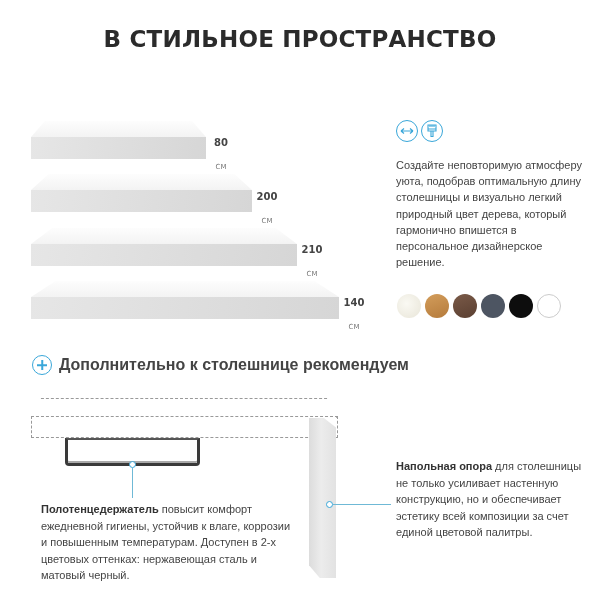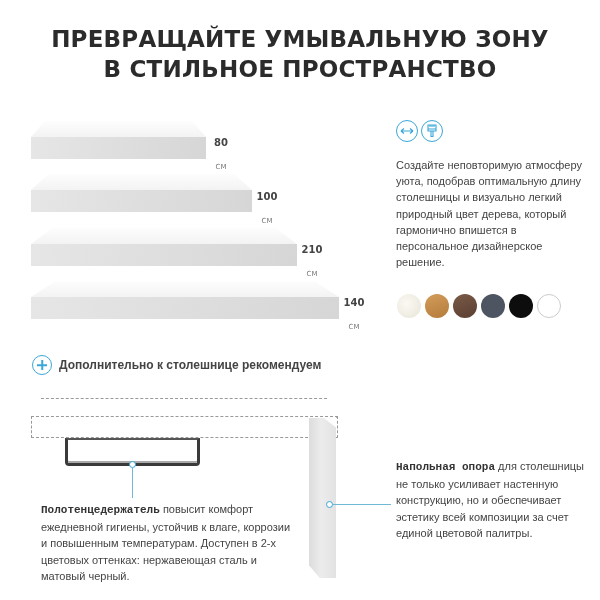--- a/index.html
+++ b/index.html
@@ -14,54 +14,53 @@
   .icons { position: absolute; left: 396px; top: 120px; display: flex; gap: 3px; }
   .icon-circle { width: 22px; height: 22px; border: 1.5px solid #3aa7d9; border-radius: 50%; display: flex; align-items: center; justify-content: center; }
   .desc { position: absolute; left: 396px; top: 157px; width: 190px; font-size: 11px; line-height: 16.2px; color: #444; }
   .swatches { position: absolute; left: 397px; top: 294px; display: flex; gap: 4px; }
   .swatch { width: 24px; height: 24px; border-radius: 50%; }
   .rec { position: absolute; left: 32px; top: 355px; display: flex; align-items: center; gap: 7px; }
   .plus { width: 20px; height: 20px; border: 1.5px solid #3aa7d9; border-radius: 50%; position: relative; }
   .plus::before, .plus::after { content: ""; position: absolute; background: #3aa7d9; left: 50%; top: 50%; transform: translate(-50%,-50%); }
   .plus::before { width: 10px; height: 1.5px; }
   .plus::after { width: 1.5px; height: 10px; }
-  .rec-label { font-weight: bold; font-size: 12px; color: #444; }
+  .rec-label { font-weight: bold; font-size: 16px; color: #444; }
   .counter-top { position: absolute; left: 31px; top: 398px; width: 306px; height: 20px; border: 1px dashed #999; border-bottom: none; clip-path: polygon(3% 0, 97% 0, 100% 100%, 0 100%); }
   .counter-front { position: absolute; left: 31px; top: 416px; width: 307px; height: 22px; border: 1px dashed #999; }
   .rail { position: absolute; left: 65px; top: 438px; width: 135px; height: 28px; border: 3px solid #3a3a3a; border-top: 2px solid #555; border-radius: 0 0 4px 4px; background: #fff; box-shadow: inset 0 -2px 0 #aaa; }
   .dot { position: absolute; width: 7px; height: 7px; border: 1.5px solid #3aa7d9; border-radius: 50%; background: #fff; }
   .vline { position: absolute; background: #6fb9d6; }
   .leg { position: absolute; left: 309px; top: 418px; width: 27px; height: 160px; background: linear-gradient(90deg, #dcdcdc 0%, #ececec 45%, #e2e2e2 100%); clip-path: polygon(0 0, 55% 0, 100% 6%, 100% 100%, 40% 100%, 0 92%); }
   .text-towel { position: absolute; left: 33px; top: 501px; width: 250px; font-size: 11px; line-height: 16.6px; color: #444; margin-left: 8px; }
   .text-leg { position: absolute; left: 396px; top: 458px; width: 190px; font-size: 11px; line-height: 16.6px; color: #444; }
-  b { color: #333; font-family: Liberation Mono, monospace; }
+  b { color: #333; }
 </style>
 </head>
 <body>
 
 <div class="title">
-  <div>ПРЕВРАЩАЙТЕ УМЫВАЛЬНУЮ ЗОНУ</div>
   <div>В СТИЛЬНОЕ ПРОСТРАНСТВО</div>
 </div>
 
 <div class="slab" style="left:31px; top:121px; width:175px; height:38px;">
   <div class="top"></div>
     <div class="front"></div>
 </div>
 <div class="size" style="left:210px; top:137px; width:22px;">
   <span class="num">80</span>
   <span class="unit">СМ</span>
 </div>
 
 <div class="slab" style="left:31px; top:174px; width:221px; height:38px;">
   <div class="top"></div>
     <div class="front"></div>
 </div>
 <div class="size" style="left:255px; top:191px; width:24px;">
-  <span class="num">100</span>
+  <span class="num">200</span>
   <span class="unit">СМ</span>
 </div>
 
 <div class="slab" style="left:31px; top:228px; width:266px; height:38px;">
   <div class="top"></div>
     <div class="front"></div>
 </div>
 <div class="size" style="left:300px; top:244px; width:24px;">
   <span class="num">210</span>
   <span class="unit">СМ</span>

